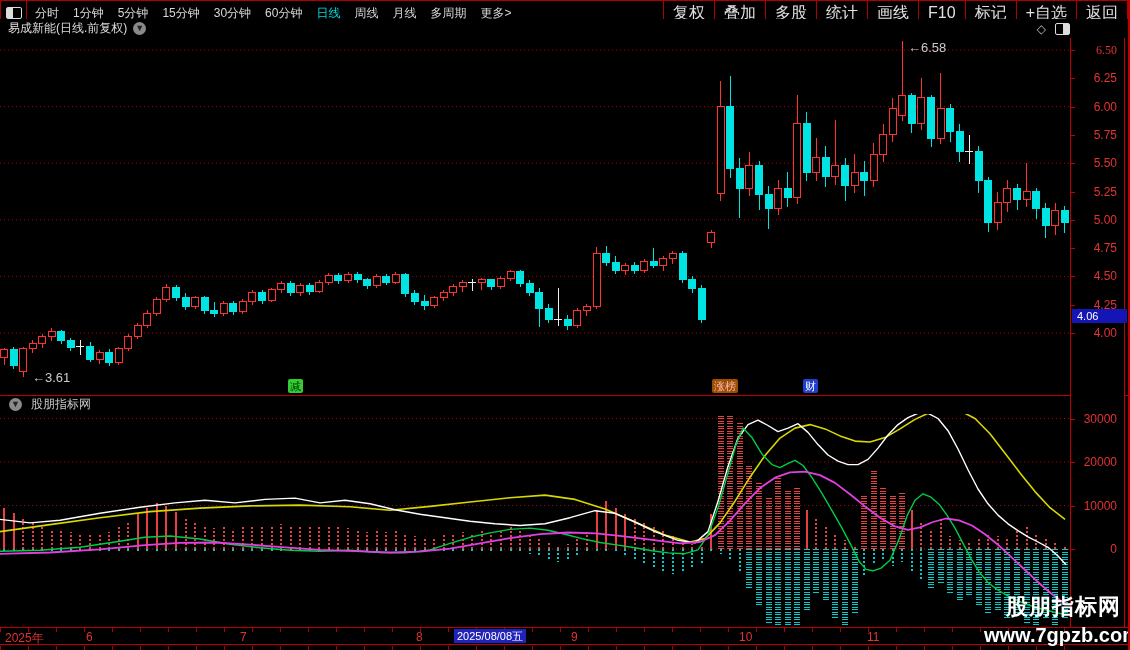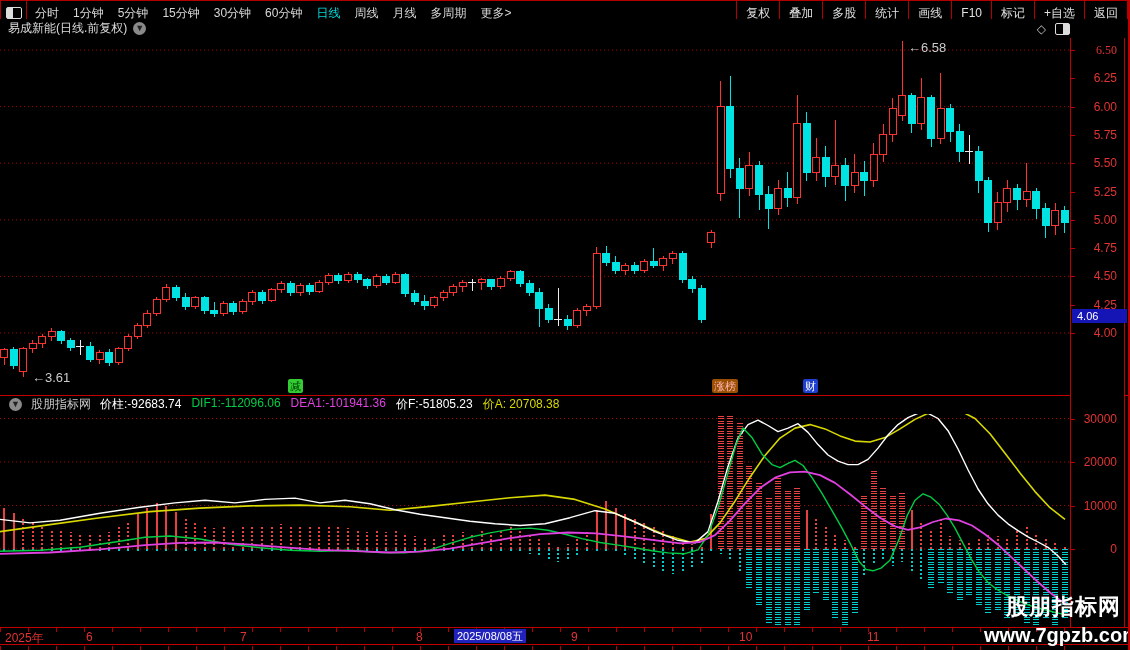--- a/index.html
+++ b/index.html
@@ -9,21 +9,21 @@
   #topbar{position:absolute;left:0;top:0;width:1128px;height:26px;border:1px solid #b00000;
           box-sizing:border-box;display:flex;align-items:center;background:#000;}
   #win-icon-cell{width:25px;height:100%;border-right:1px solid #b00000;display:flex;align-items:center;justify-content:center;flex:0 0 auto;}
   .win-glyph{width:14px;height:10px;border:1px solid #ddd;border-radius:2px;position:relative;background:#000;}
   .win-glyph::after{content:"";position:absolute;left:0;top:0;width:6px;height:100%;background:#ddd;}
   #period-tabs{display:flex;gap:14px;padding-left:8px;align-items:center;}
   .period{color:#d8d8d8;font-size:12px;cursor:default;white-space:nowrap;}
   .period.active{color:#00d9d9;}
   #tb-spacer{flex:1;}
   #tb-right{display:flex;height:100%;align-items:stretch;}
-  .tb-btn{display:flex;align-items:center;padding:0 9px;border-left:1px solid #b00000;color:#e0e0e0;font-size:12px;white-space:nowrap;}
+  .tb-btn{display:flex;align-items:center;padding:0 9px;border-left:1px solid #b00000;color:#e0e0e0;font-size:16px;white-space:nowrap;}
   
   #titlebar{position:absolute;left:0;top:19px;width:1128px;height:19px;display:flex;align-items:center;background:#000;}
   #chart-title{color:#ddd;font-size:12px;padding-left:8px;}
   .dd-circle{width:13px;height:13px;border-radius:50%;background:#8a8a8a;color:#222;font-size:9px;line-height:13px;
              text-align:center;margin-left:6px;flex:0 0 auto;}
   #title-right{position:absolute;right:58px;top:3px;display:flex;gap:9px;align-items:center;}
   .diamond{color:#bbb;font-size:12px;}
   .split-glyph{width:13px;height:10px;border:1px solid #ddd;border-radius:2px;position:relative;background:#000;}
   .split-glyph::after{content:"";position:absolute;right:0;top:0;width:6px;height:100%;background:#ddd;}
   
@@ -343,27 +343,20 @@
         <div class="badge" style="left: 712px; background: rgb(155, 79, 0); color: rgb(255, 182, 182);">涨榜</div>
         <div class="badge" style="left: 803px; background: rgb(31, 63, 208); color: rgb(255, 255, 255);">财</div>
       </div>
   </div>
 
   <div id="sep-line"></div>
 
   <div id="ind-header">
     <span class="dd-circle">▼</span>
     <span id="ind-source">股朋指标网</span>
-    <span id="ind-fields" style="display:flex;gap:10px;">
-        <span style="color: rgb(255, 255, 255);">价柱:-92683.74</span>
-        <span style="color: rgb(0, 204, 68);">DIF1:-112096.06</span>
-        <span style="color: rgb(224, 64, 224);">DEA1:-101941.36</span>
-        <span style="color: rgb(255, 255, 255);">价F:-51805.23</span>
-        <span style="color: rgb(216, 216, 0);">价A: 20708.38</span>
-      </span>
   </div>
 
   <div id="ind-panel">
     <svg id="ind-svg" width="1070" height="215">
         <defs>
           <clipPath id="indclip">
             <rect x="0" y="2" width="1070" height="212"></rect>
           </clipPath>
         </defs>
         <g clip-path="url(#indclip)">

